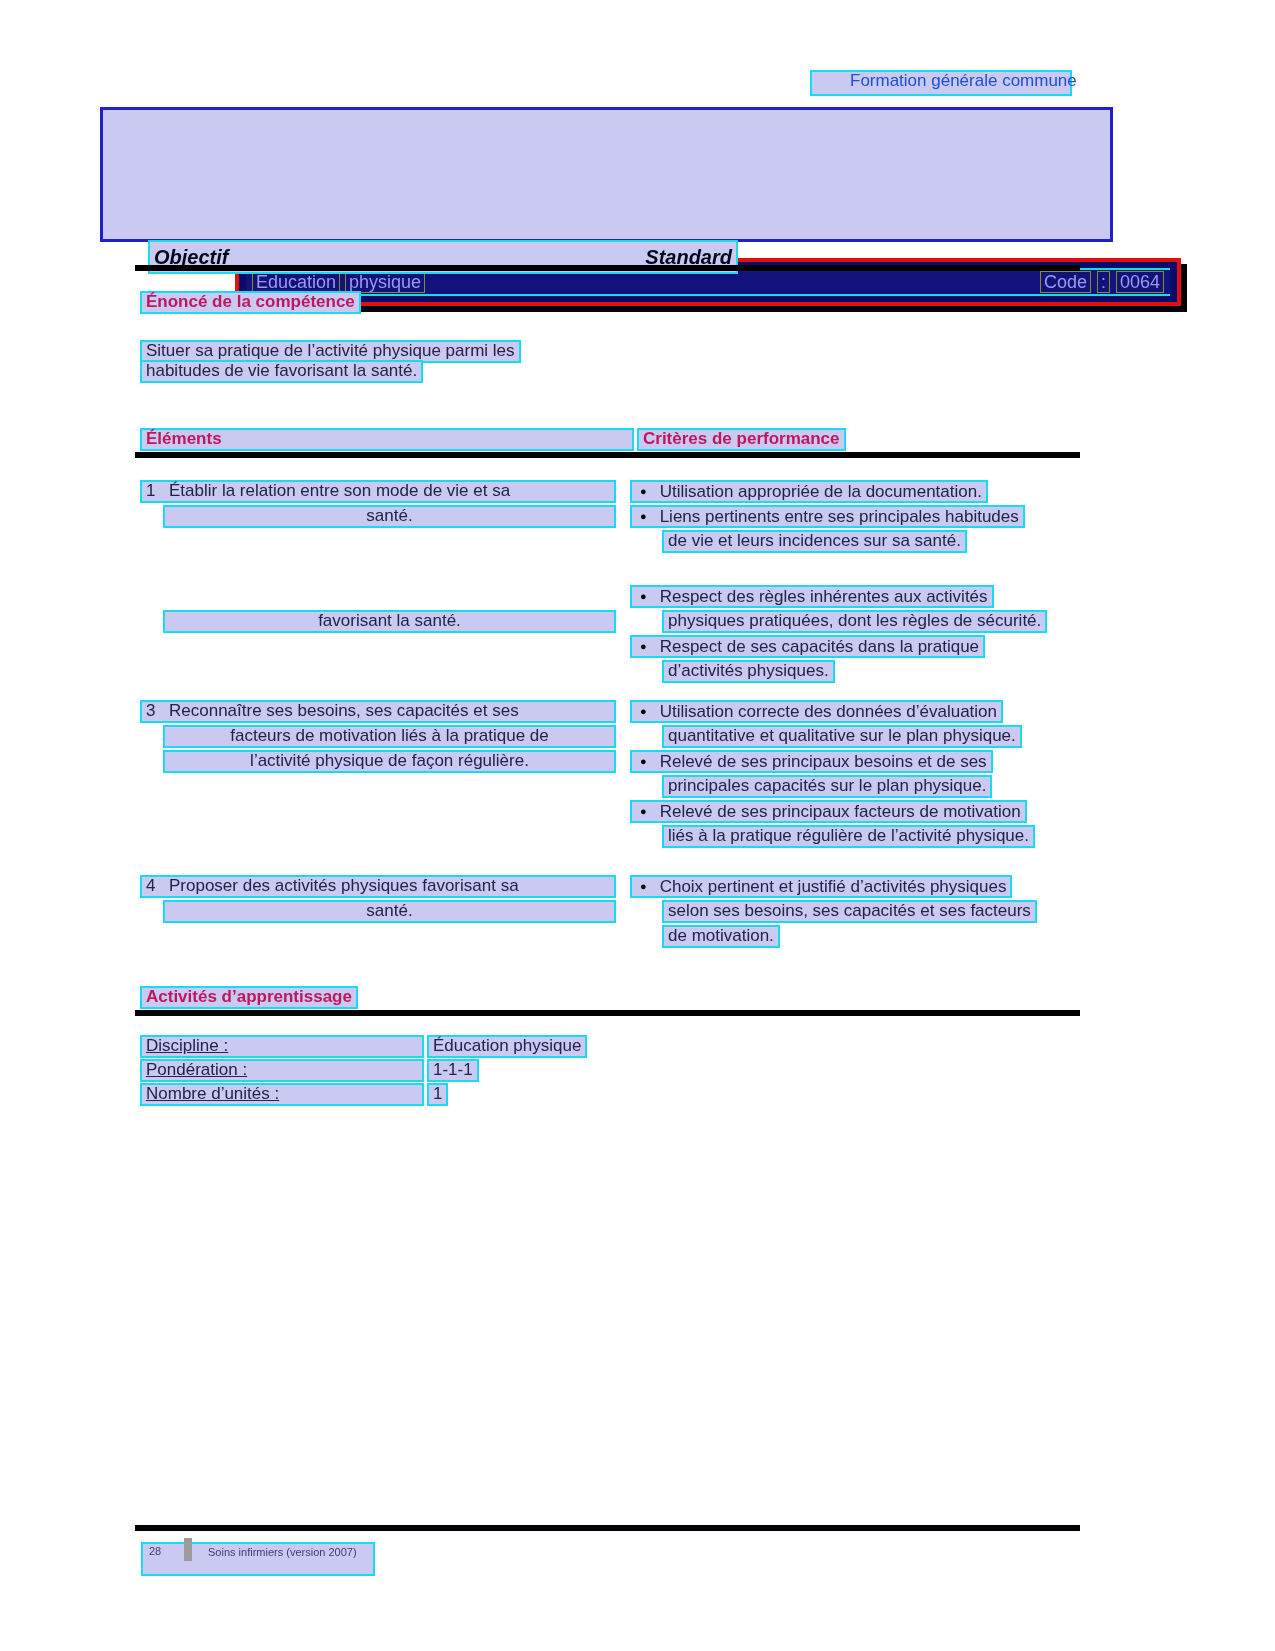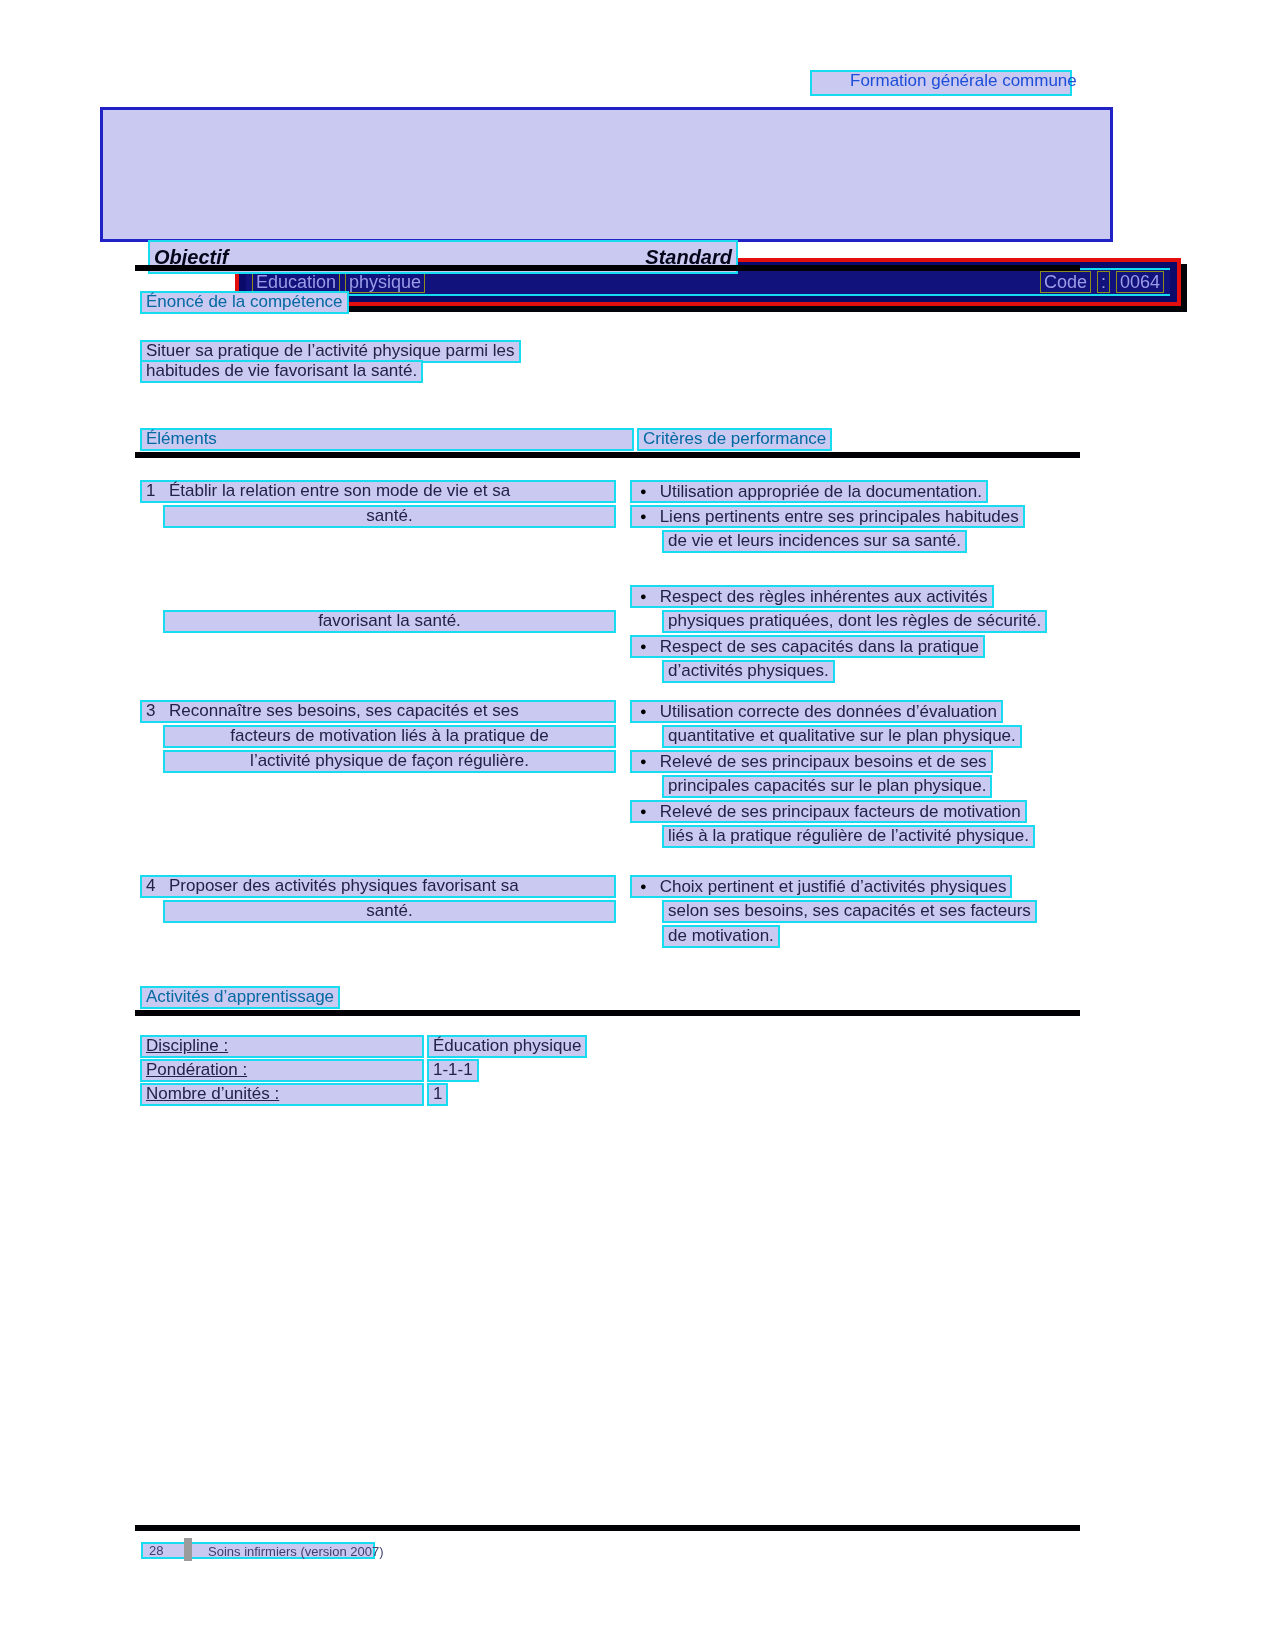--- a/index.html
+++ b/index.html
@@ -6,21 +6,21 @@
     --hl:#c9c9f1; --hlb:#17dcef; --panelb:#2122c6; --barbg:#0a0a6a;
     --barline:#12127c; --barred:#e30e0e; --wordbox:#8d8d1e; --txt:#232348;
   }
   html,body{margin:0;padding:0;}
   body{font-family:"Liberation Sans",sans-serif;background:#fff;}
   .page{position:relative;width:1275px;height:1651px;background:#fff;overflow:hidden;}
 
   .hl{position:absolute;background:var(--hl);border:2px solid var(--hlb);
       box-sizing:border-box;height:23px;line-height:18px;padding:0 4px;
       font-size:17px;color:var(--txt);white-space:nowrap;}
-  .bold{font-weight:normal;color:#0369a1;}
+  .bold{font-weight:bold;color:#be185d;}
 
   .note{left:810px;top:70px;width:262px;height:26px;color:#1d4ed8;text-align:center;padding-left:38px;}
 
   .bigbox{position:absolute;left:100px;top:107px;width:1013px;height:135px;
           background:var(--hl);border:3px solid var(--panelb);box-sizing:border-box;}
 
   .navybar{position:absolute;left:132px;top:148px;width:946px;height:48px;
            background:var(--barbg);border:4px solid var(--barred);box-sizing:border-box;
            box-shadow:6px 6px 0 #03030a;}
   .titleline{position:absolute;left:7px;right:7px;top:6px;bottom:6px;
@@ -43,22 +43,22 @@
   .cr1{left:630px;padding-left:8px;}
   .crc{left:662px;}
   .bullet{display:inline-block;font-size:11px;vertical-align:2px;margin-right:13px;color:#000;}
 
   .lbl{left:140px;width:284px;text-decoration:underline;}
   .val{left:427px;}
 
   .hdr-el{left:140px;width:494px;}
   .hdr-cr{left:637px;}
 
-  .footrow{left:141px;top:1542px;width:234px;height:17px;line-height:12px;
-           font-size:13px;color:#3c3c70;padding:1px 6px;}
+  .footrow{left:141px;top:1542px;width:234px;height:34px;line-height:12px;
+           font-size:11px;color:#3c3c70;padding:1px 6px;}
   .foot-txt{position:absolute;left:65px;top:2px;}
   .graybar{position:absolute;left:184px;top:1538px;width:8px;height:23px;background:#9b9b9b;}
 </style>
 </head>
 <body>
 
 <div class="page">
 
   <div class="hl note">Formation générale commune</div>
 

